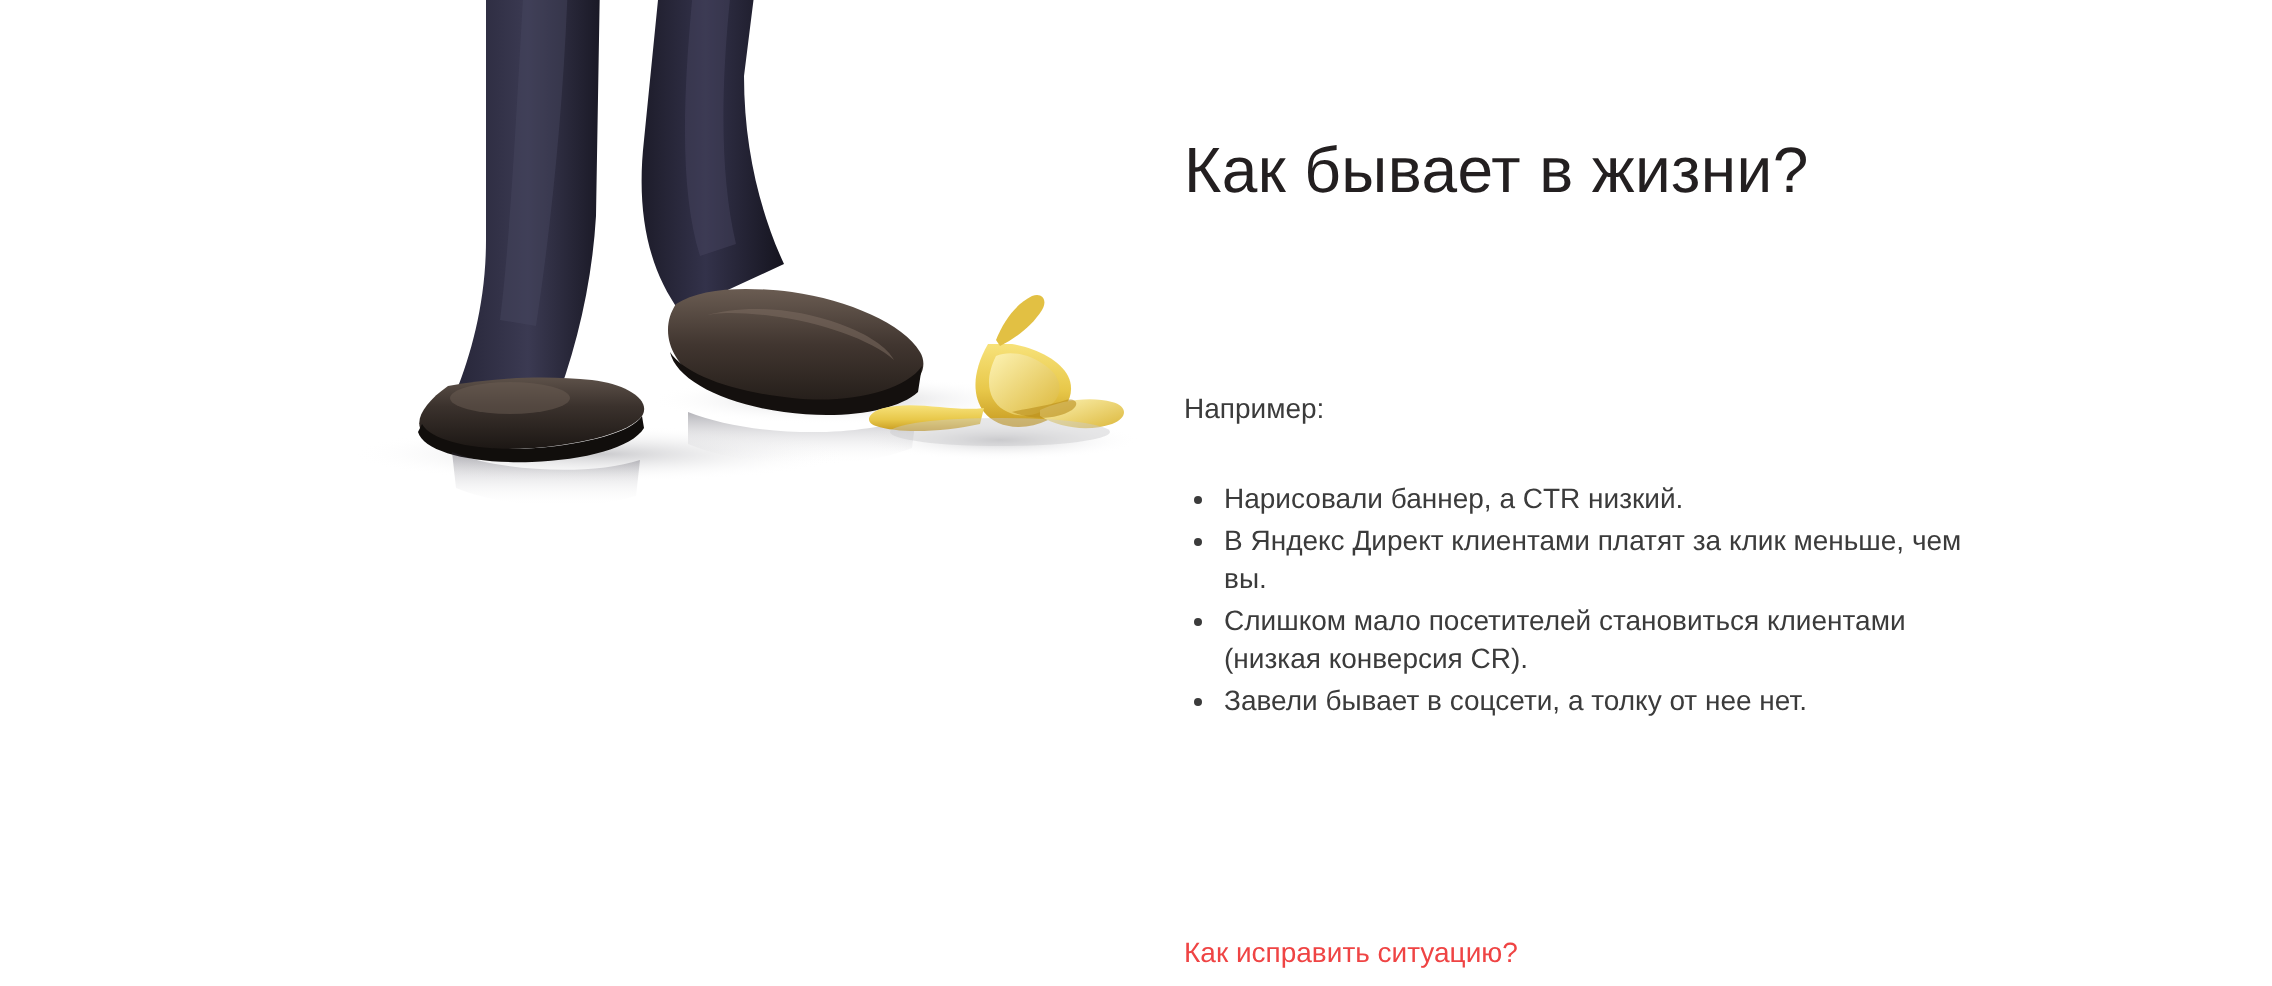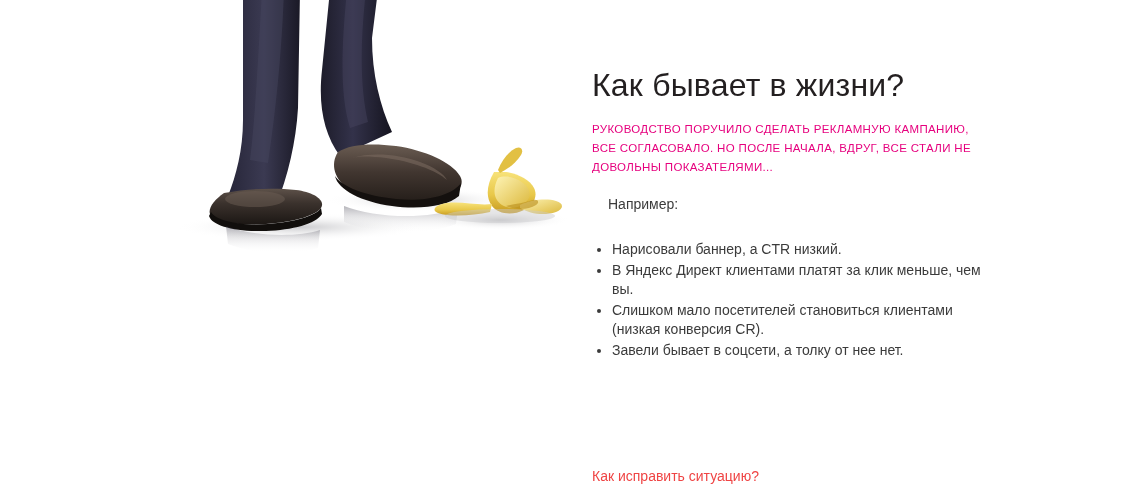--- a/index.html
+++ b/index.html
@@ -64,21 +64,20 @@
     text-transform: uppercase;
     font-weight: 400;
   }
   .example-label {
     position: absolute;
     left: 0;
     top: 194px;
     font-size: 14px;
     line-height: 20px;
     color: #3b3b3b;
-    margin-left: 16px;
   }
   .bullets {
     position: absolute;
     left: 0;
     top: 240px;
     width: 400px;
     margin: 0;
     padding: 0;
     list-style: none;
   }
@@ -186,21 +185,20 @@
         <path d="M506 206 C516 210 528 210 536 205 C540 202 538 199 533 200 C524 203 514 204 506 206 Z" fill="#b98d1c" opacity="0.6"></path>
         <ellipse cx="500" cy="216" rx="55" ry="7" fill="#c9c9cd" opacity="0.45"></ellipse>
       </g>
     </svg>
   </div>
 
   <div class="content">
 
     <h1 class="title">Как бывает в жизни?</h1>
 
-    <p class="lead">РУКОВОДСТВО ПОРУЧИЛО СДЕЛАТЬ РЕКЛАМНУЮ КАМПАНИЮ, ВСЕ СОГЛАСОВАЛО. НО ПОСЛЕ НАЧАЛА, ВДРУГ, ВСЕ СТАЛИ НЕ ДОВОЛЬНЫ ПОКАЗАТЕЛЯМИ...</p>
 
     <div class="example-label">Например:</div>
 
     <ul class="bullets">
       <li>Нарисовали баннер, а CTR низкий.</li>
       <li>В Яндекс Директ клиентами платят за клик меньше, чем вы.</li>
       <li>Слишком мало посетителей становиться клиентами (низкая конверсия CR).</li>
       <li>Завели бывает в соцсети, а толку от нее нет.</li>
     </ul>
 

